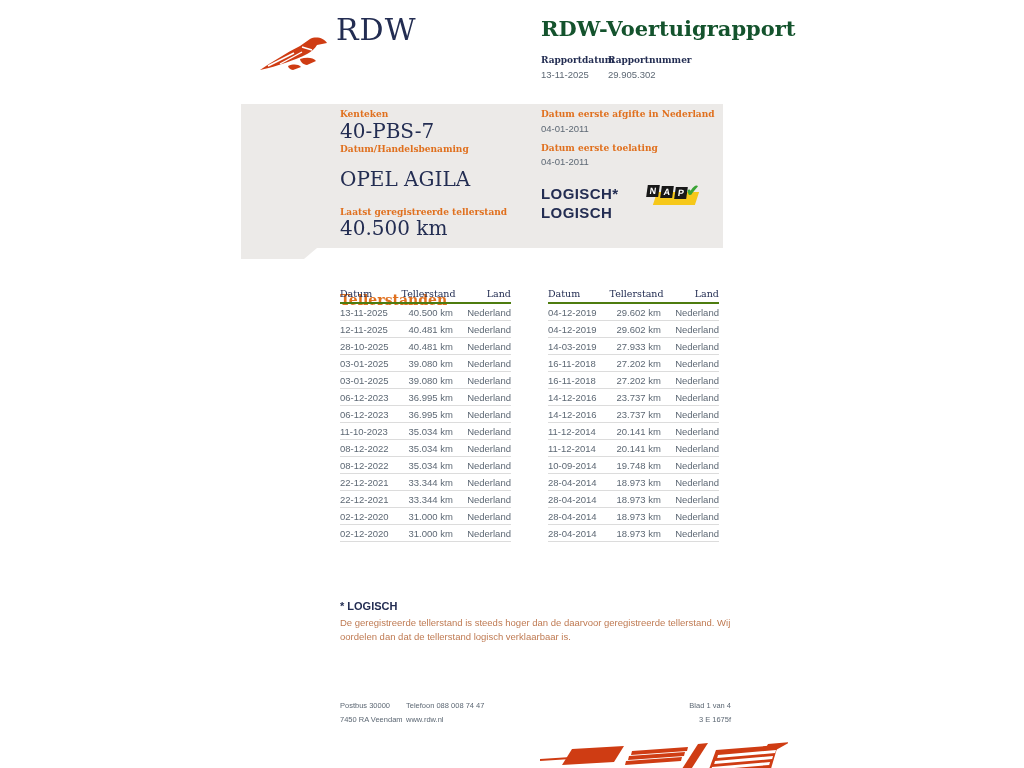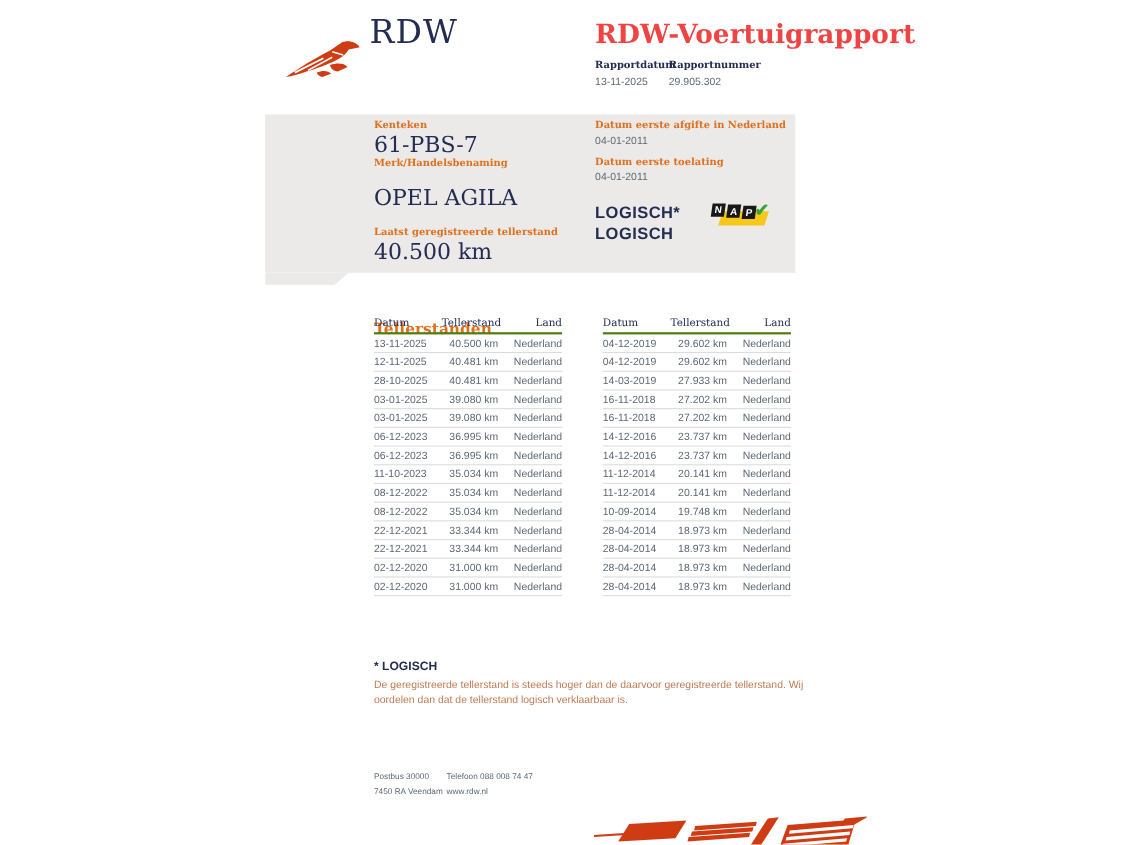--- a/index.html
+++ b/index.html
@@ -13,22 +13,22 @@
 
   
   .logo-icon { left:258px; top:26px; width:74px; height:48px; }
   .logo-text {
     left:336px; top:12px;
     font-family:"DejaVu Serif", serif; font-size:30px; letter-spacing:1px;
     color:#232d52;
   }
   .doc-title {
     left:541px; top:16px;
-    font-family:"DejaVu Serif", serif; font-weight:bold; font-size:24px;
-    color:#ef4444;
+    font-family:"DejaVu Serif", serif; font-weight:bold; font-size:21px;
+    color:#14532d;
   }
   .meta-label {
     font-family:"DejaVu Serif", serif; font-weight:bold; font-size:9px;
     color:#232d52;
   }
   .meta-value { font-size:9.5px; color:#5d6874; margin-top:4px; }
   .meta-date { left:541px; top:55px; }
   .meta-num  { left:608px; top:55px; }
 
   
@@ -139,23 +139,23 @@
   </div>
   <div class="abs meta-num">
     <div class="meta-label">Rapportnummer</div>
     <div class="meta-value">29.905.302</div>
   </div>
 
   <div class="abs graybox"></div>
   <div class="abs graybox-tab"></div>
 
   <div class="abs label-orange pos-kenteken-label">Kenteken</div>
-  <div class="abs value-big pos-kenteken-value">61-PBS-7</div>
-
-  <div class="abs label-orange pos-merk-label">Merk/Handelsbenaming</div>
+  <div class="abs value-big pos-kenteken-value">40-PBS-7</div>
+
+  <div class="abs label-orange pos-merk-label">Datum/Handelsbenaming</div>
   <div class="abs value-big pos-merk-value">OPEL AGILA</div>
 
   <div class="abs label-orange pos-afgifte-label">Datum eerste afgifte in Nederland</div>
   <div class="abs value-small pos-afgifte-value">04-01-2011</div>
 
   <div class="abs label-orange pos-toelating-label">Datum eerste toelating</div>
   <div class="abs value-small pos-toelating-value">04-01-2011</div>
 
   <div class="abs label-orange pos-teller-label">Laatst geregistreerde tellerstand</div>
   <div class="abs value-big pos-teller-value">40.500 km</div>
@@ -338,20 +338,24 @@
   <div class="abs fn-title">* LOGISCH</div>
   <div class="abs fn-body">De geregistreerde tellerstand is steeds hoger dan de daarvoor geregistreerde tellerstand. Wij oordelen dan dat de tellerstand logisch verklaarbaar is.</div>
 
   <div class="abs footer-col1">
     <div class="footer-line">Postbus 30000</div>
     <div class="footer-line">7450 RA Veendam</div>
   </div>
   <div class="abs footer-col2">
     <div class="footer-line">Telefoon 088 008 74 47</div>
     <div class="footer-line">www.rdw.nl</div>
+  </div>
+  <div class="abs footer-right">
+    <div class="footer-line">Blad 1 van 4</div>
+    <div class="footer-line">3 E 1675f</div>
   </div>
 
   <div class="abs watermark">
     <svg width="250" height="32" viewBox="0 0 250 32" xmlns="http://www.w3.org/2000/svg">
       <g fill="#cf3c13">
         <polygon points="2,18 64,14 64,16 2,20"></polygon>
         <polygon points="34,8 86,5 76,21 24,24"></polygon>
         <polygon points="94,10 150,6 149,10 93,14"></polygon>
         <polygon points="91,15 147,11 146,15 90,19"></polygon>
         <polygon points="88,20 144,16 143,20 87,24"></polygon>

